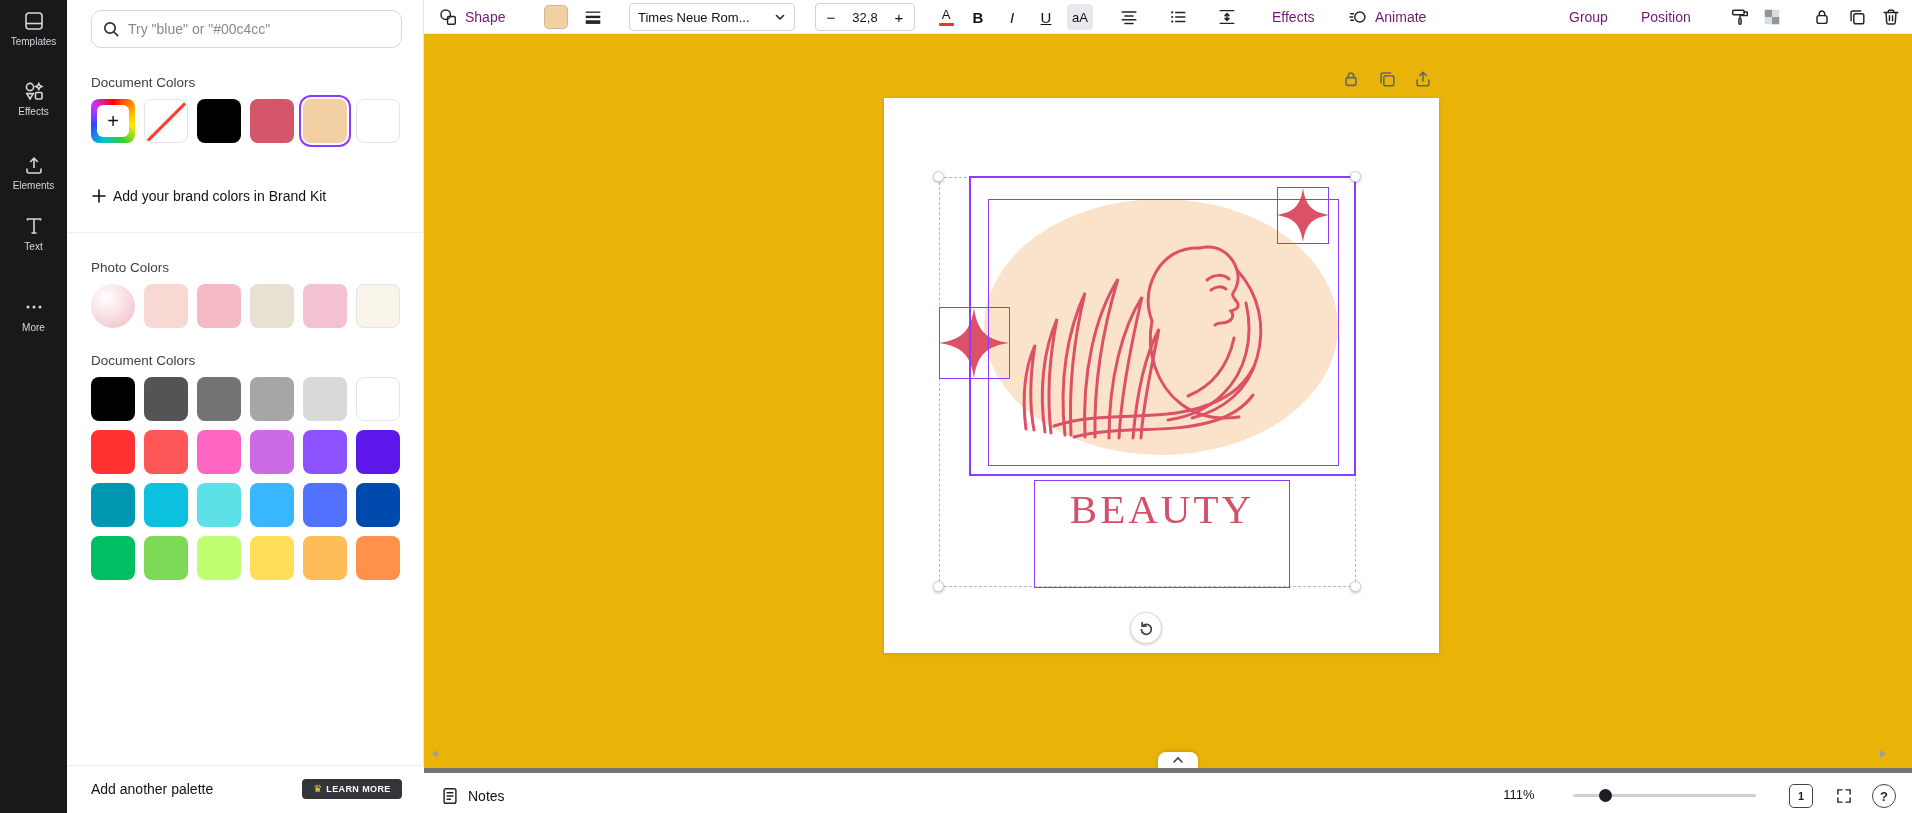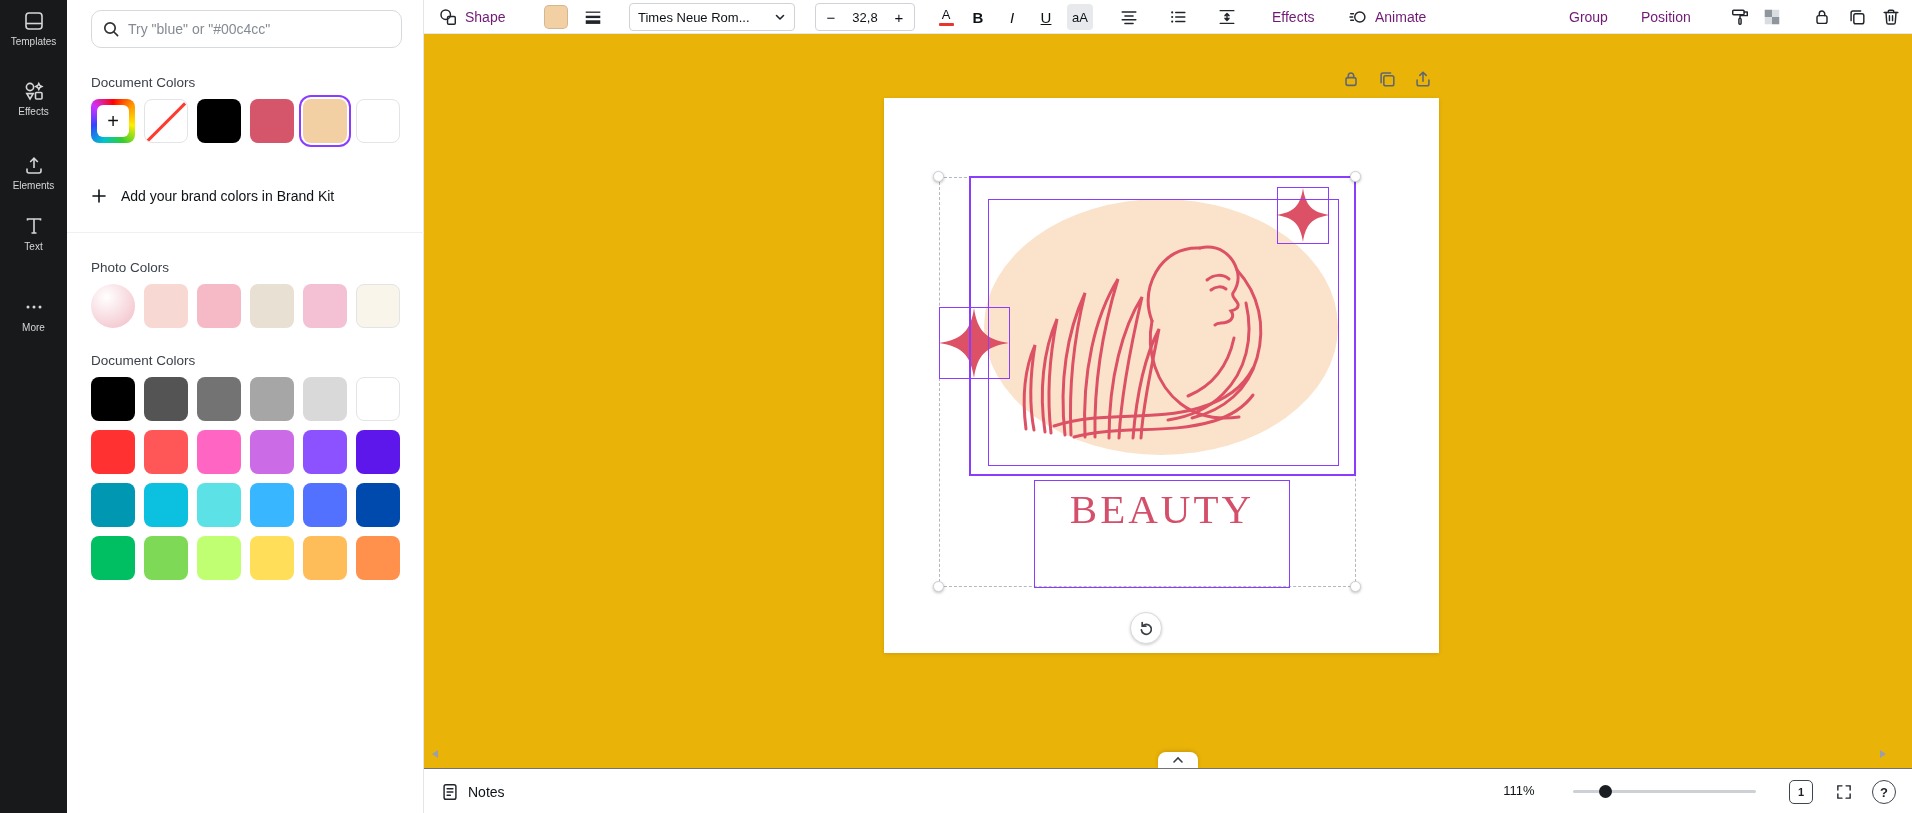--- a/index.html
+++ b/index.html
@@ -26,21 +26,21 @@
   .swatch-row,.swatch-grid{position:absolute;left:24px;display:flex;gap:9px;}
   .swatch-grid{flex-wrap:wrap;width:318px;row-gap:9px;}
   .swatch{width:44px;height:44px;border-radius:8px;cursor:pointer;position:relative;flex:0 0 auto;}
   .swatch.bordered{border:1px solid #e2e4e7;}
   .swatch.round{border-radius:50%;}
   .swatch.selected{box-shadow:0 0 0 2px #fff,0 0 0 4px var(--accent);}
   .swatch.none{background:#fff;border:1px solid #e2e4e7;overflow:hidden;}
   .swatch.none::after{content:"";position:absolute;left:-6px;right:-6px;top:50%;height:3px;background:#ff3b30;transform:rotate(-45deg);}
   .swatch.add{background:conic-gradient(#ff0000,#ff9900,#ffee00,#33cc33,#00c4cc,#3344ff,#cc33ff,#ff0000);display:flex;align-items:center;justify-content:center;}
   .add-inner{width:32px;height:32px;background:#fff;border-radius:6px;display:flex;align-items:center;justify-content:center;font-size:20px;font-weight:500;color:#111;}
-  .brand-row{position:absolute;left:24px;top:182px;width:311px;height:28px;display:flex;align-items:center;gap:14px;cursor:pointer;}
+  .brand-row{position:absolute;left:24px;top:182px;width:311px;height:28px;display:flex;align-items:center;gap:6px;cursor:pointer;}
   .brand-row span{font-size:14px;color:#0d1216;}
   .panel-divider{position:absolute;left:0;width:357px;height:1px;background:#eef0f3;}
   .panel-footer{position:absolute;left:0;bottom:0;width:357px;height:48px;border-top:1px solid #eceef1;background:#fff;}
   .footer-label{position:absolute;left:24px;top:15px;font-size:14px;color:#0d1216;}
   .learn-badge{position:absolute;left:235px;top:13px;width:100px;height:20px;background:#323539;border-radius:4px;display:flex;align-items:center;justify-content:center;gap:4px;cursor:pointer;}
   .learn-badge .crown{color:#f7c948;font-size:10px;line-height:1;}
   .learn-badge .txt{color:#fff;font-size:9px;font-weight:700;letter-spacing:.4px;}
 
   
   .toolbar{position:absolute;left:424px;top:0;width:1488px;height:34px;background:#fff;border-bottom:1px solid #e6e8ea;z-index:4;}
@@ -86,21 +86,21 @@
   .collapse-pill svg{stroke:#3a3f45;fill:none;stroke-width:1.6;stroke-linecap:round;}
   .tri-up{width:0;height:0;border-left:4px solid transparent;border-right:4px solid transparent;border-bottom:6px solid #9aa0a8;}
   .tri-left{width:0;height:0;border-top:4px solid transparent;border-bottom:4px solid transparent;border-right:6px solid #9aa0a8;}
   .tri-right{width:0;height:0;border-top:4px solid transparent;border-bottom:4px solid transparent;border-left:6px solid #9aa0a8;}
   .vscroll-arrow{position:absolute;right:4px;top:8px;cursor:pointer;}
   .vscroll-thumb{position:absolute;right:3px;top:22px;width:8px;height:70px;background:#ced2d7;border-radius:4px;cursor:pointer;}
   .hscroll-left{position:absolute;left:8px;top:716px;cursor:pointer;}
   .hscroll-right{position:absolute;left:1456px;top:716px;cursor:pointer;}
 
   
-  .statusbar{position:absolute;left:424px;top:768px;width:1488px;height:45px;background:#fff;border-top:1px solid #737373;z-index:4;}
+  .statusbar{position:absolute;left:424px;top:768px;width:1488px;height:45px;background:#fff;border-top:5px solid #737373;z-index:4;}
   .notes-btn{position:absolute;left:16px;top:0;height:45px;display:flex;align-items:center;gap:8px;cursor:pointer;}
   .notes-btn svg{stroke:#21252b;fill:none;stroke-width:1.6;stroke-linecap:round;}
   .notes-btn span{font-size:14px;color:#0d1216;}
   .zoom-val{position:absolute;left:1060px;top:14px;width:70px;text-align:center;font-size:13px;color:#0d1216;}
   .zoom-slider{position:absolute;left:1149px;top:0;width:183px;height:45px;cursor:pointer;}
   .zoom-track{position:absolute;left:0;top:21px;width:183px;height:3px;background:#cdd0d4;border-radius:2px;}
   .zoom-thumb{position:absolute;left:26px;top:16px;width:13px;height:13px;background:#1a1d21;border-radius:50%;}
   .page-ind{position:absolute;left:1365px;top:11px;width:24px;height:24px;border:1.5px solid #3f4652;border-radius:5px;display:flex;align-items:center;justify-content:center;font-size:11px;font-weight:600;color:#1c2025;cursor:pointer;}
   .fs-btn,.help-btn{position:absolute;top:11px;width:24px;height:24px;display:flex;align-items:center;justify-content:center;cursor:pointer;}
   .fs-btn{left:1408px;}
@@ -213,20 +213,27 @@
         <div class="swatch" style="background: rgb(82, 113, 255);"></div>
         <div class="swatch" style="background: rgb(0, 74, 173);"></div>
         <div class="swatch" style="background: rgb(0, 191, 99);"></div>
         <div class="swatch" style="background: rgb(126, 217, 87);"></div>
         <div class="swatch" style="background: rgb(193, 255, 114);"></div>
         <div class="swatch" style="background: rgb(255, 222, 89);"></div>
         <div class="swatch" style="background: rgb(255, 189, 89);"></div>
         <div class="swatch" style="background: rgb(255, 145, 77);"></div>
       </div>
 
+    <div class="panel-footer">
+      <div class="footer-label">Add another palette</div>
+      <div class="learn-badge">
+        <span class="crown">♛</span>
+        <span class="txt">LEARN MORE</span>
+      </div>
+    </div>
   </aside>
 
   <header class="toolbar">
     <div class="shape-btn">
       <svg width="20" height="20" viewBox="0 0 22 22">
           <circle cx="8.5" cy="8.5" r="5.2"></circle>
           <rect x="10.5" y="10.5" width="8.5" height="8.5" rx="1.2"></rect>
         </svg>
       <span class="tool-label">Shape</span>
     </div>

